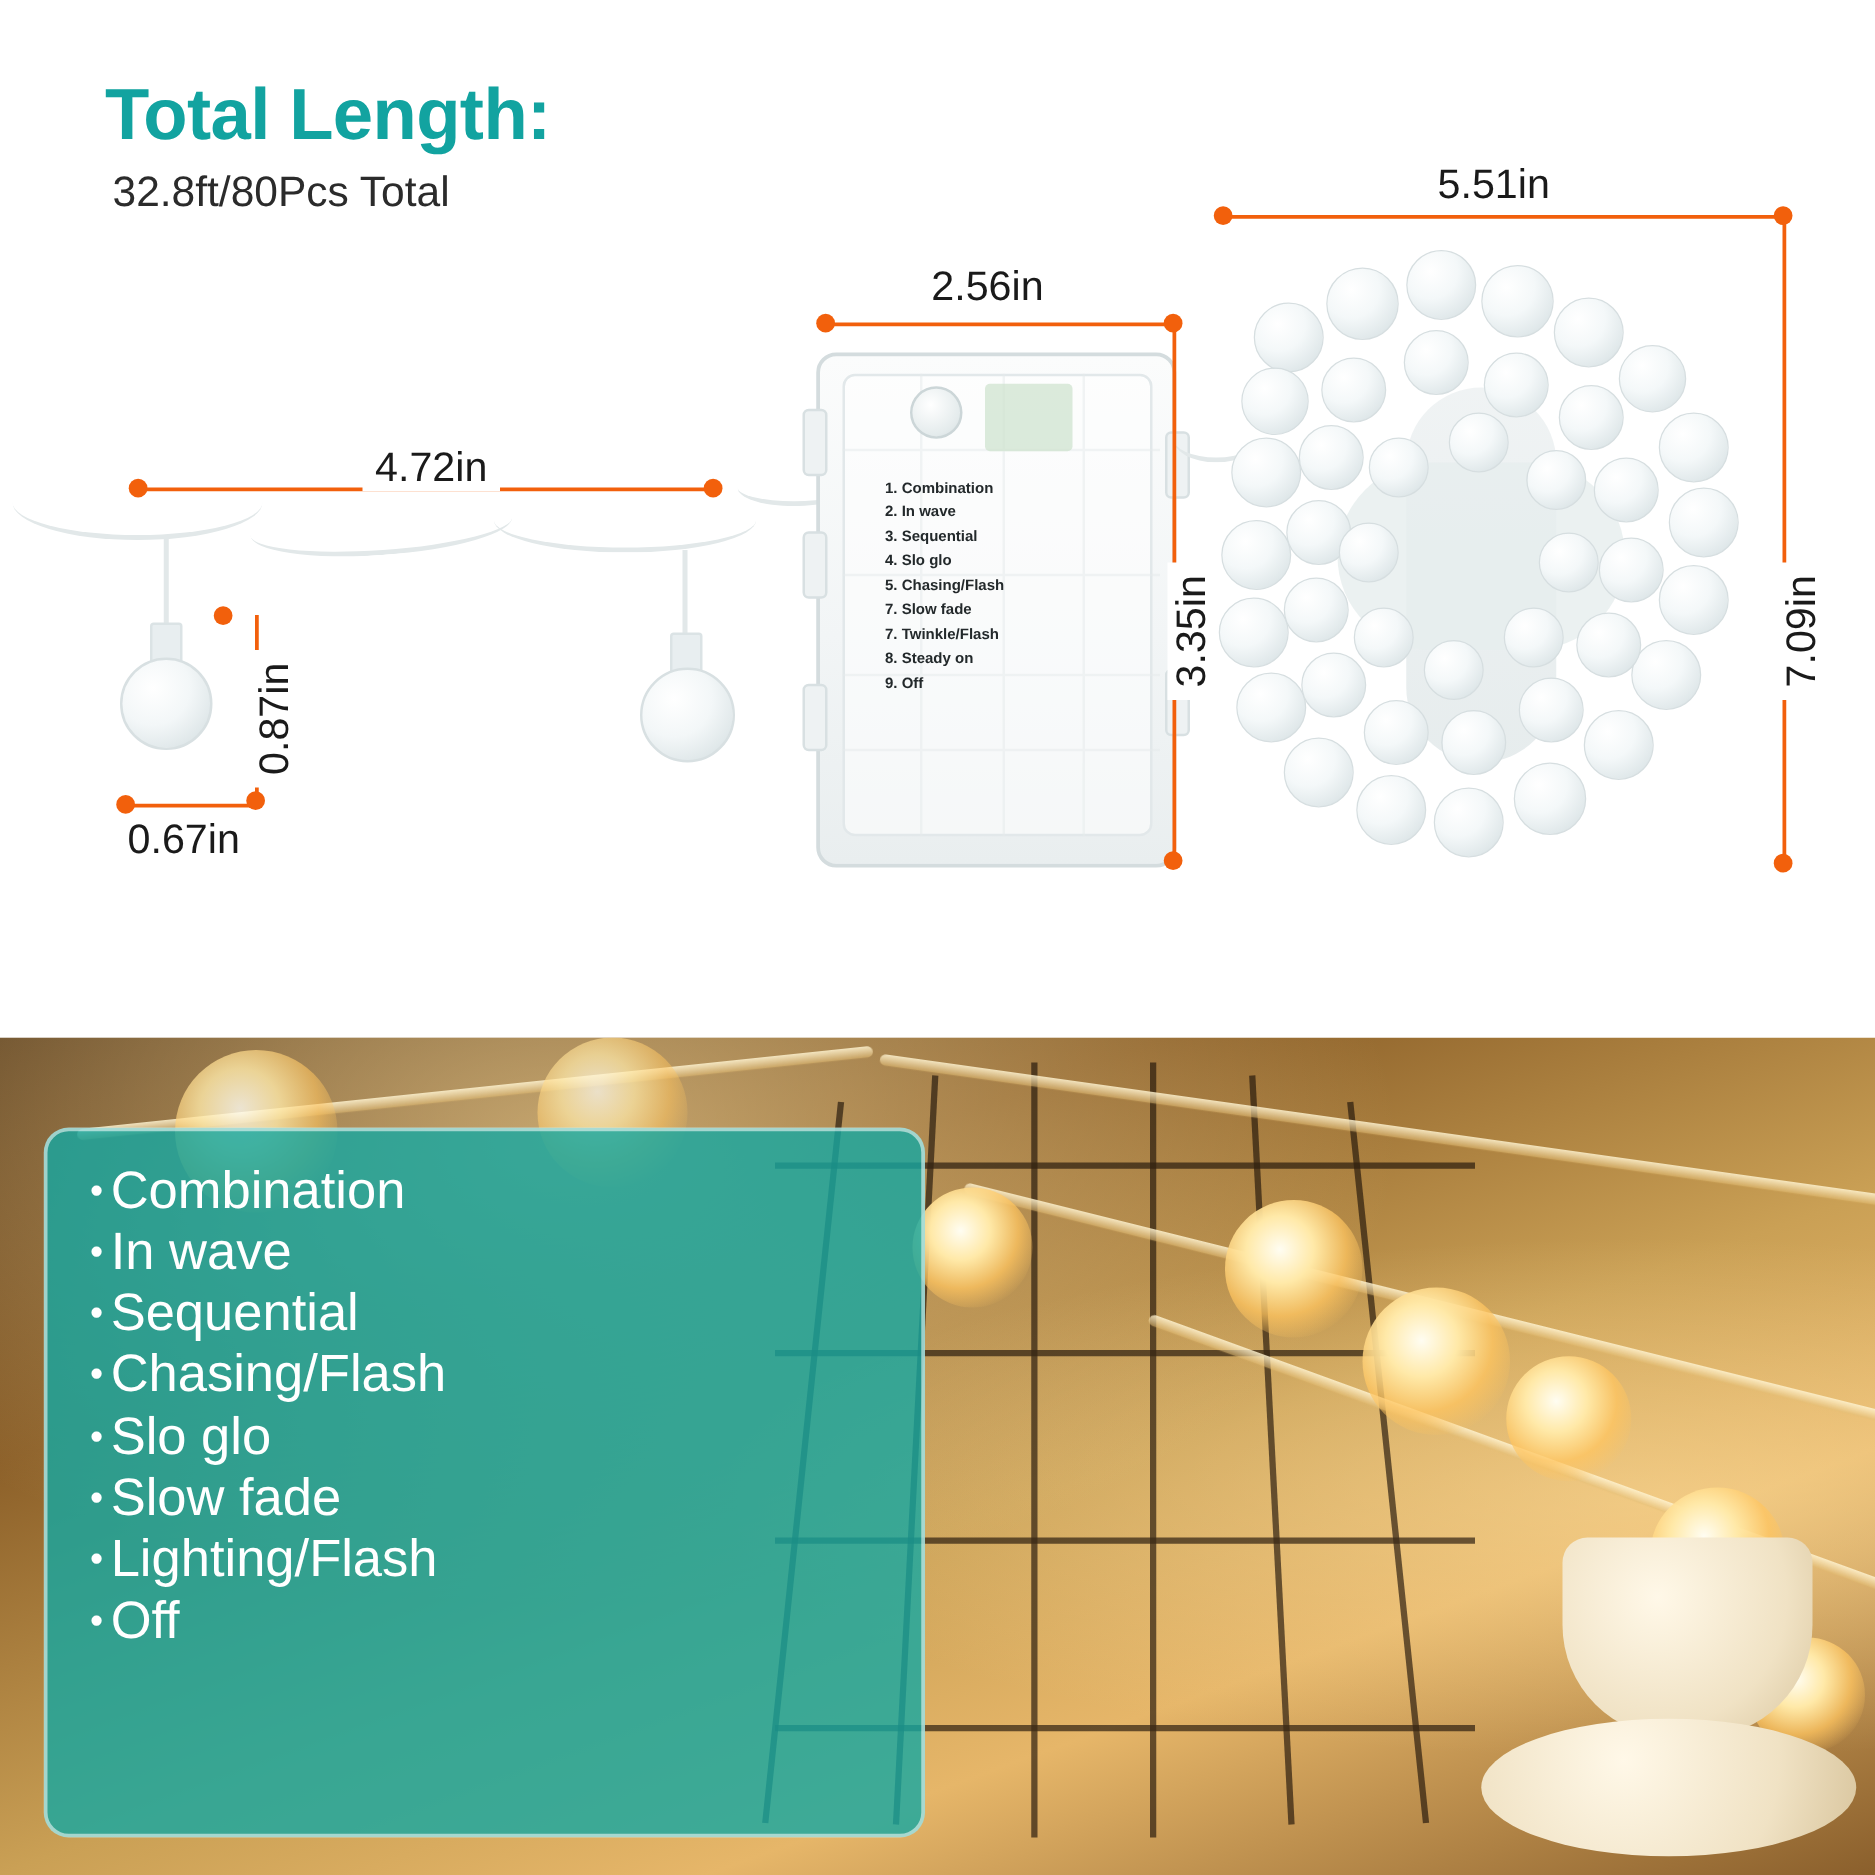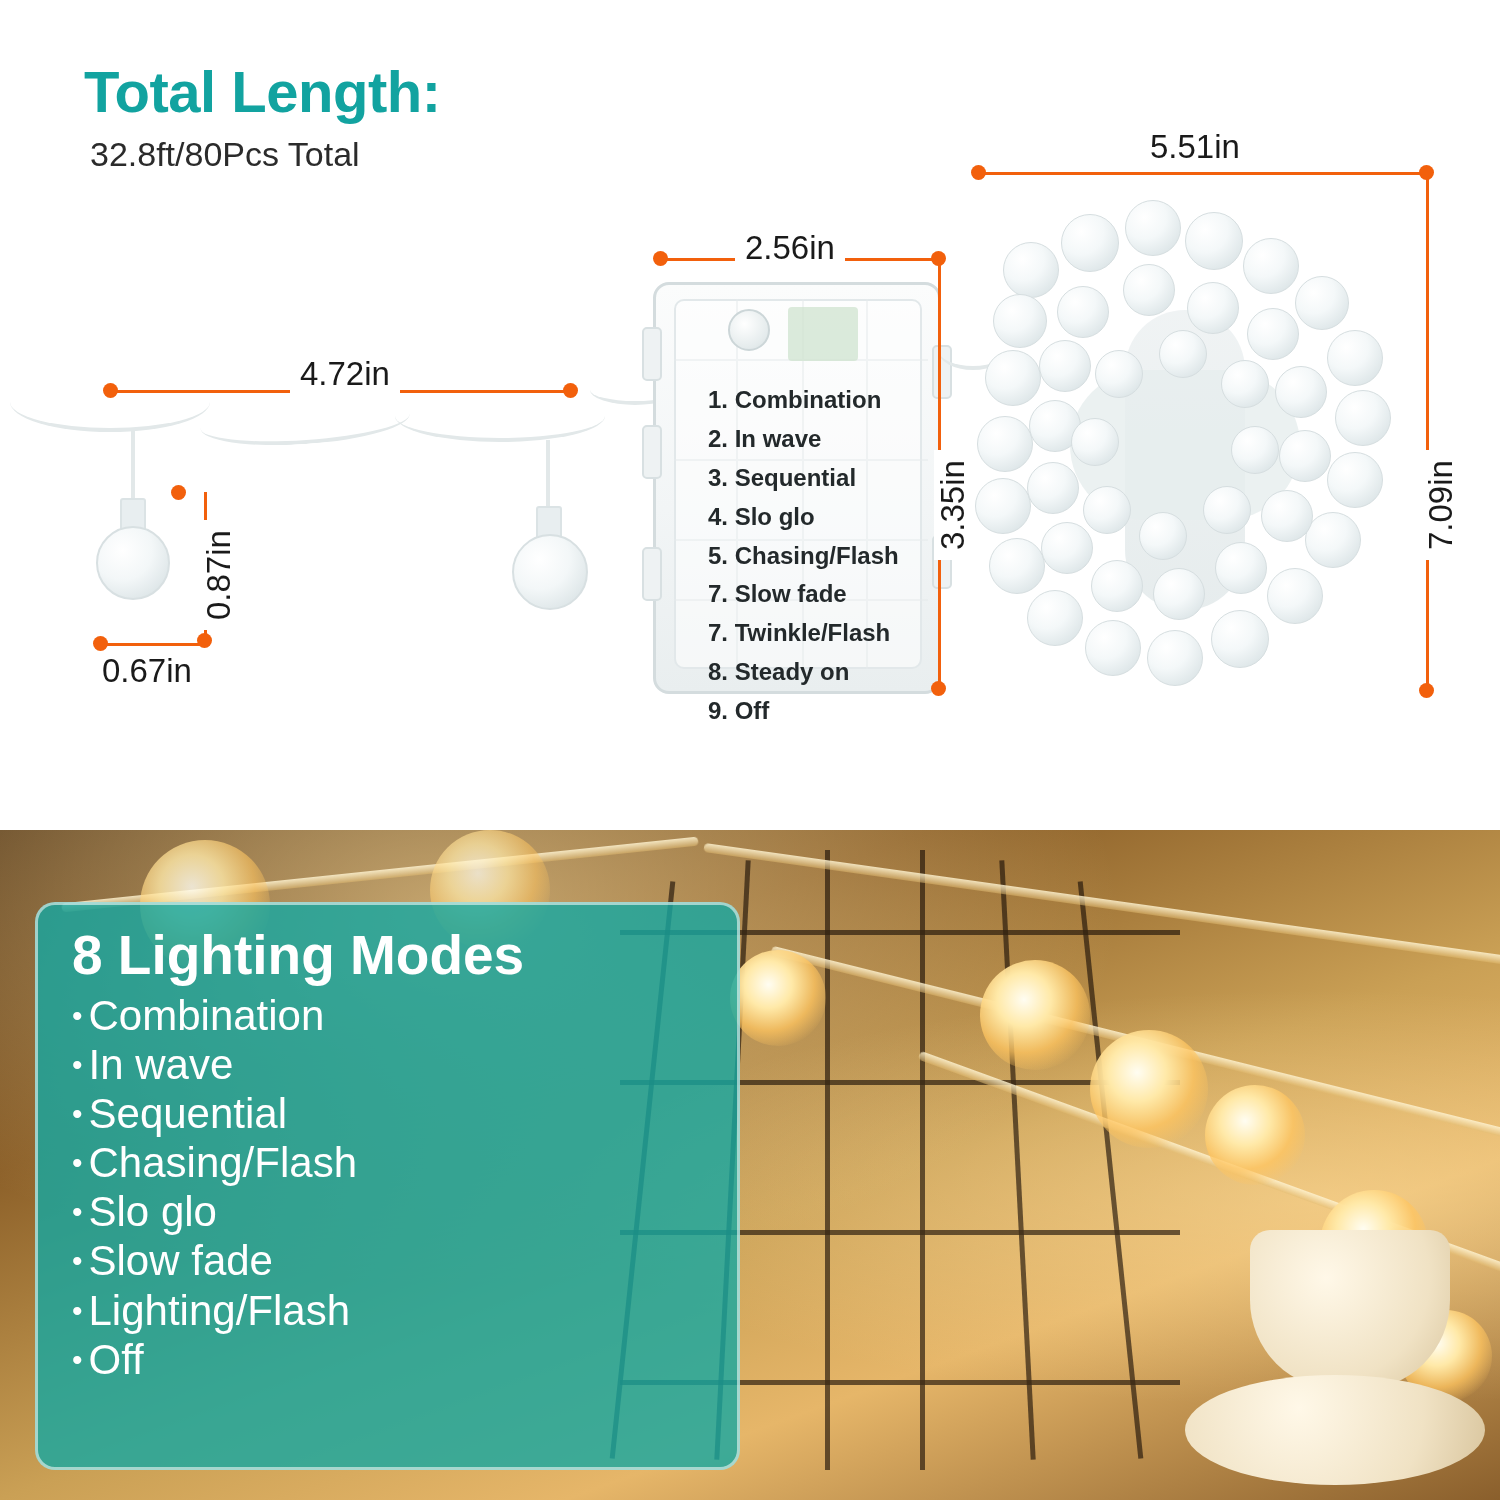--- a/index.html
+++ b/index.html
@@ -98,21 +98,21 @@
     border-radius: 50%;
     background: radial-gradient(circle at 38% 34%, #ffffff, #e4ebec 70%, #d3dcde 100%);
     border: 2px solid #ccd6d8;
   }
   .batt-green {
     position: absolute; left: 132px; top: 22px; width: 70px; height: 54px;
     background: #cfe3cf; opacity: .75; border-radius: 4px;
   }
   .mode-list {
     position: absolute; left: 52px; top: 96px;
-    font-size: 24px; font-weight: bold; color: #23292b;
+    font-size: 12px; font-weight: bold; color: #23292b;
     line-height: 1.62;
   }
   .mode-list div { white-space: nowrap; }
 
   
   .cluster {
     position: absolute; left: 975px; top: 190px; width: 420px; height: 530px;
   }
   .cl-bulb {
     position: absolute; border-radius: 50%;
@@ -272,21 +272,21 @@
         <div>9. Off</div>
       </div>
     </div>
 
     <div class="wire" style="left:938px; top:330px; width:70px; height:40px; border-bottom-color:#e2e8e9;"></div>
 
     <div>
       <div class="dim-line-h" style="left:660px; top:258px; width:278px;"></div>
       <div class="dot" style="left:653px; top:251px;"></div>
       <div class="dot" style="left:931px; top:251px;"></div>
-      <div class="dim-label" style="left:735px; top:210px;margin-top:19px;">2.56in</div>
+      <div class="dim-label" style="left:735px; top:210px;">2.56in</div>
     </div>
 
     <div>
       <div class="dim-line-v" style="left:938px; top:264px; height:424px;"></div>
       <div class="dot" style="left:931px; top:681px;"></div>
       <div class="dim-label vert" style="left:934px; top:560px;">3.35in</div>
     </div>
 
     <div class="cluster">
       <div class="cl-wire" style="left:150px; top:120px; width:120px; height:300px; border-radius:60px; background:linear-gradient(180deg,#edf1f2,#e2e9ea); opacity:.85;"></div>
@@ -381,21 +381,20 @@
     <div class="glow" style="left:730px;  top:120px; width:96px;  height:96px;"></div>
     <div class="glow" style="left:1400px; top:480px; width:92px;  height:92px;"></div>
     <div class="glow" style="left:140px;  top:10px;  width:130px; height:130px; opacity:.8;"></div>
     <div class="glow" style="left:430px;  top:0px;   width:120px; height:120px; opacity:.7;"></div>
 
     <div class="cup" style="left:1250px; top:400px; width:200px; height:160px; border-radius:20px 20px 90px 90px;"></div>
     <div class="cup" style="left:1185px; top:545px; width:300px; height:110px; border-radius:50%;"></div>
   </div>
 
   <div class="modes-card">
-    <div class="modes-title">8 Lighting Modes</div>
     <ul class="modes-list">
       <li>Combination</li>
       <li>In wave</li>
       <li>Sequential</li>
       <li>Chasing/Flash</li>
       <li>Slo glo</li>
       <li>Slow fade</li>
       <li>Lighting/Flash</li>
       <li>Off</li>
     </ul>

